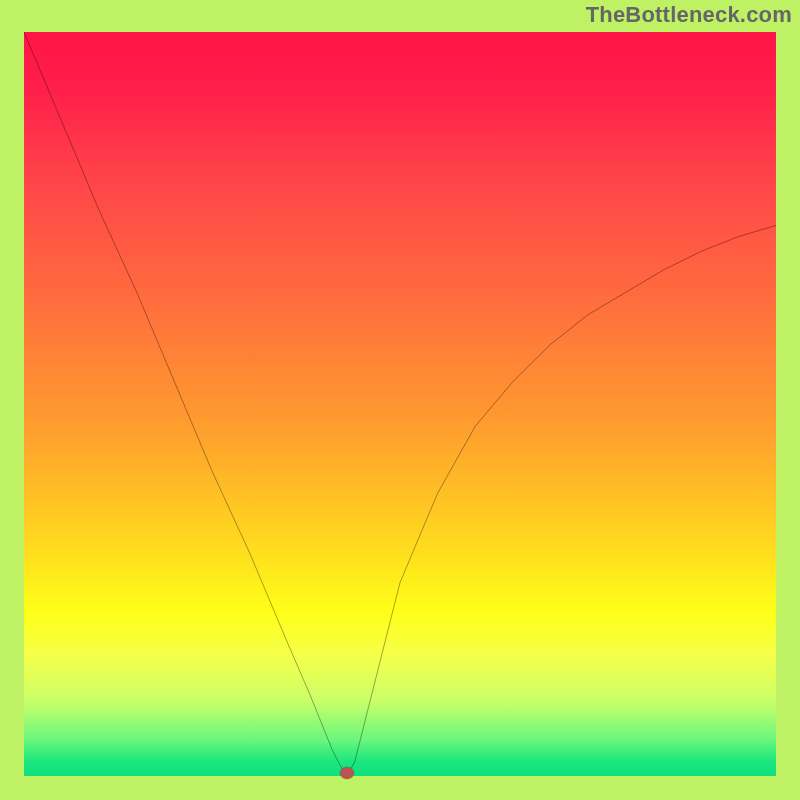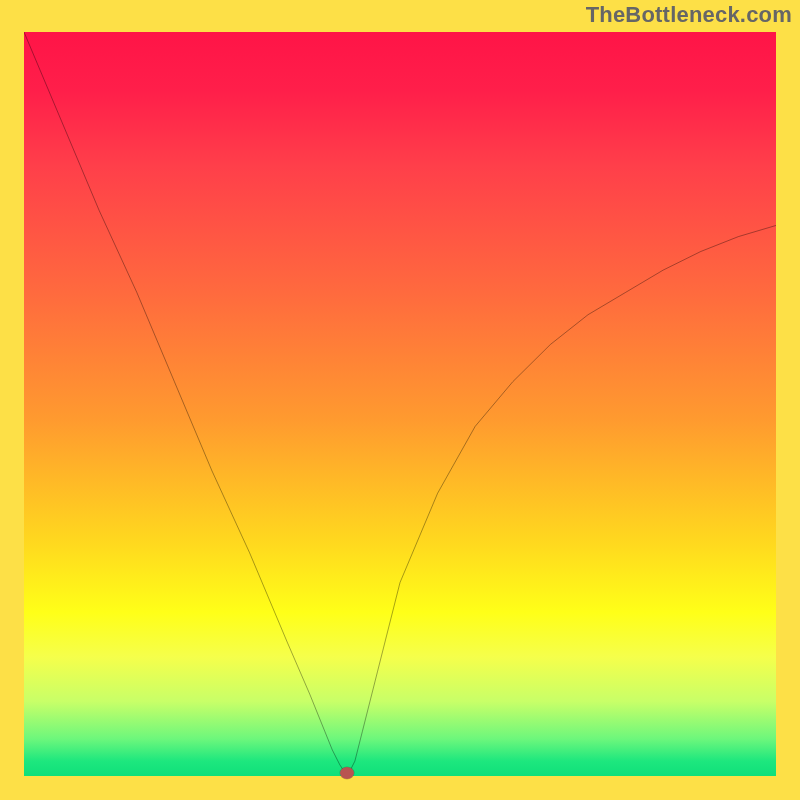--- a/index.html
+++ b/index.html
@@ -8,21 +8,21 @@
     width: 800px;
     height: 800px;
     overflow: hidden;
     background: #000;
     font-family: Arial, Helvetica, sans-serif;
   }
   .frame {
     position: relative;
     width: 800px;
     height: 800px;
-    background: #fde047;
+    background: #bef264;
   }
   .watermark {
     position: absolute;
     top: 2px;
     right: 8px;
     color: #666;
     font-size: 22px;
     font-weight: 600;
     letter-spacing: 0.2px;
     z-index: 10;

